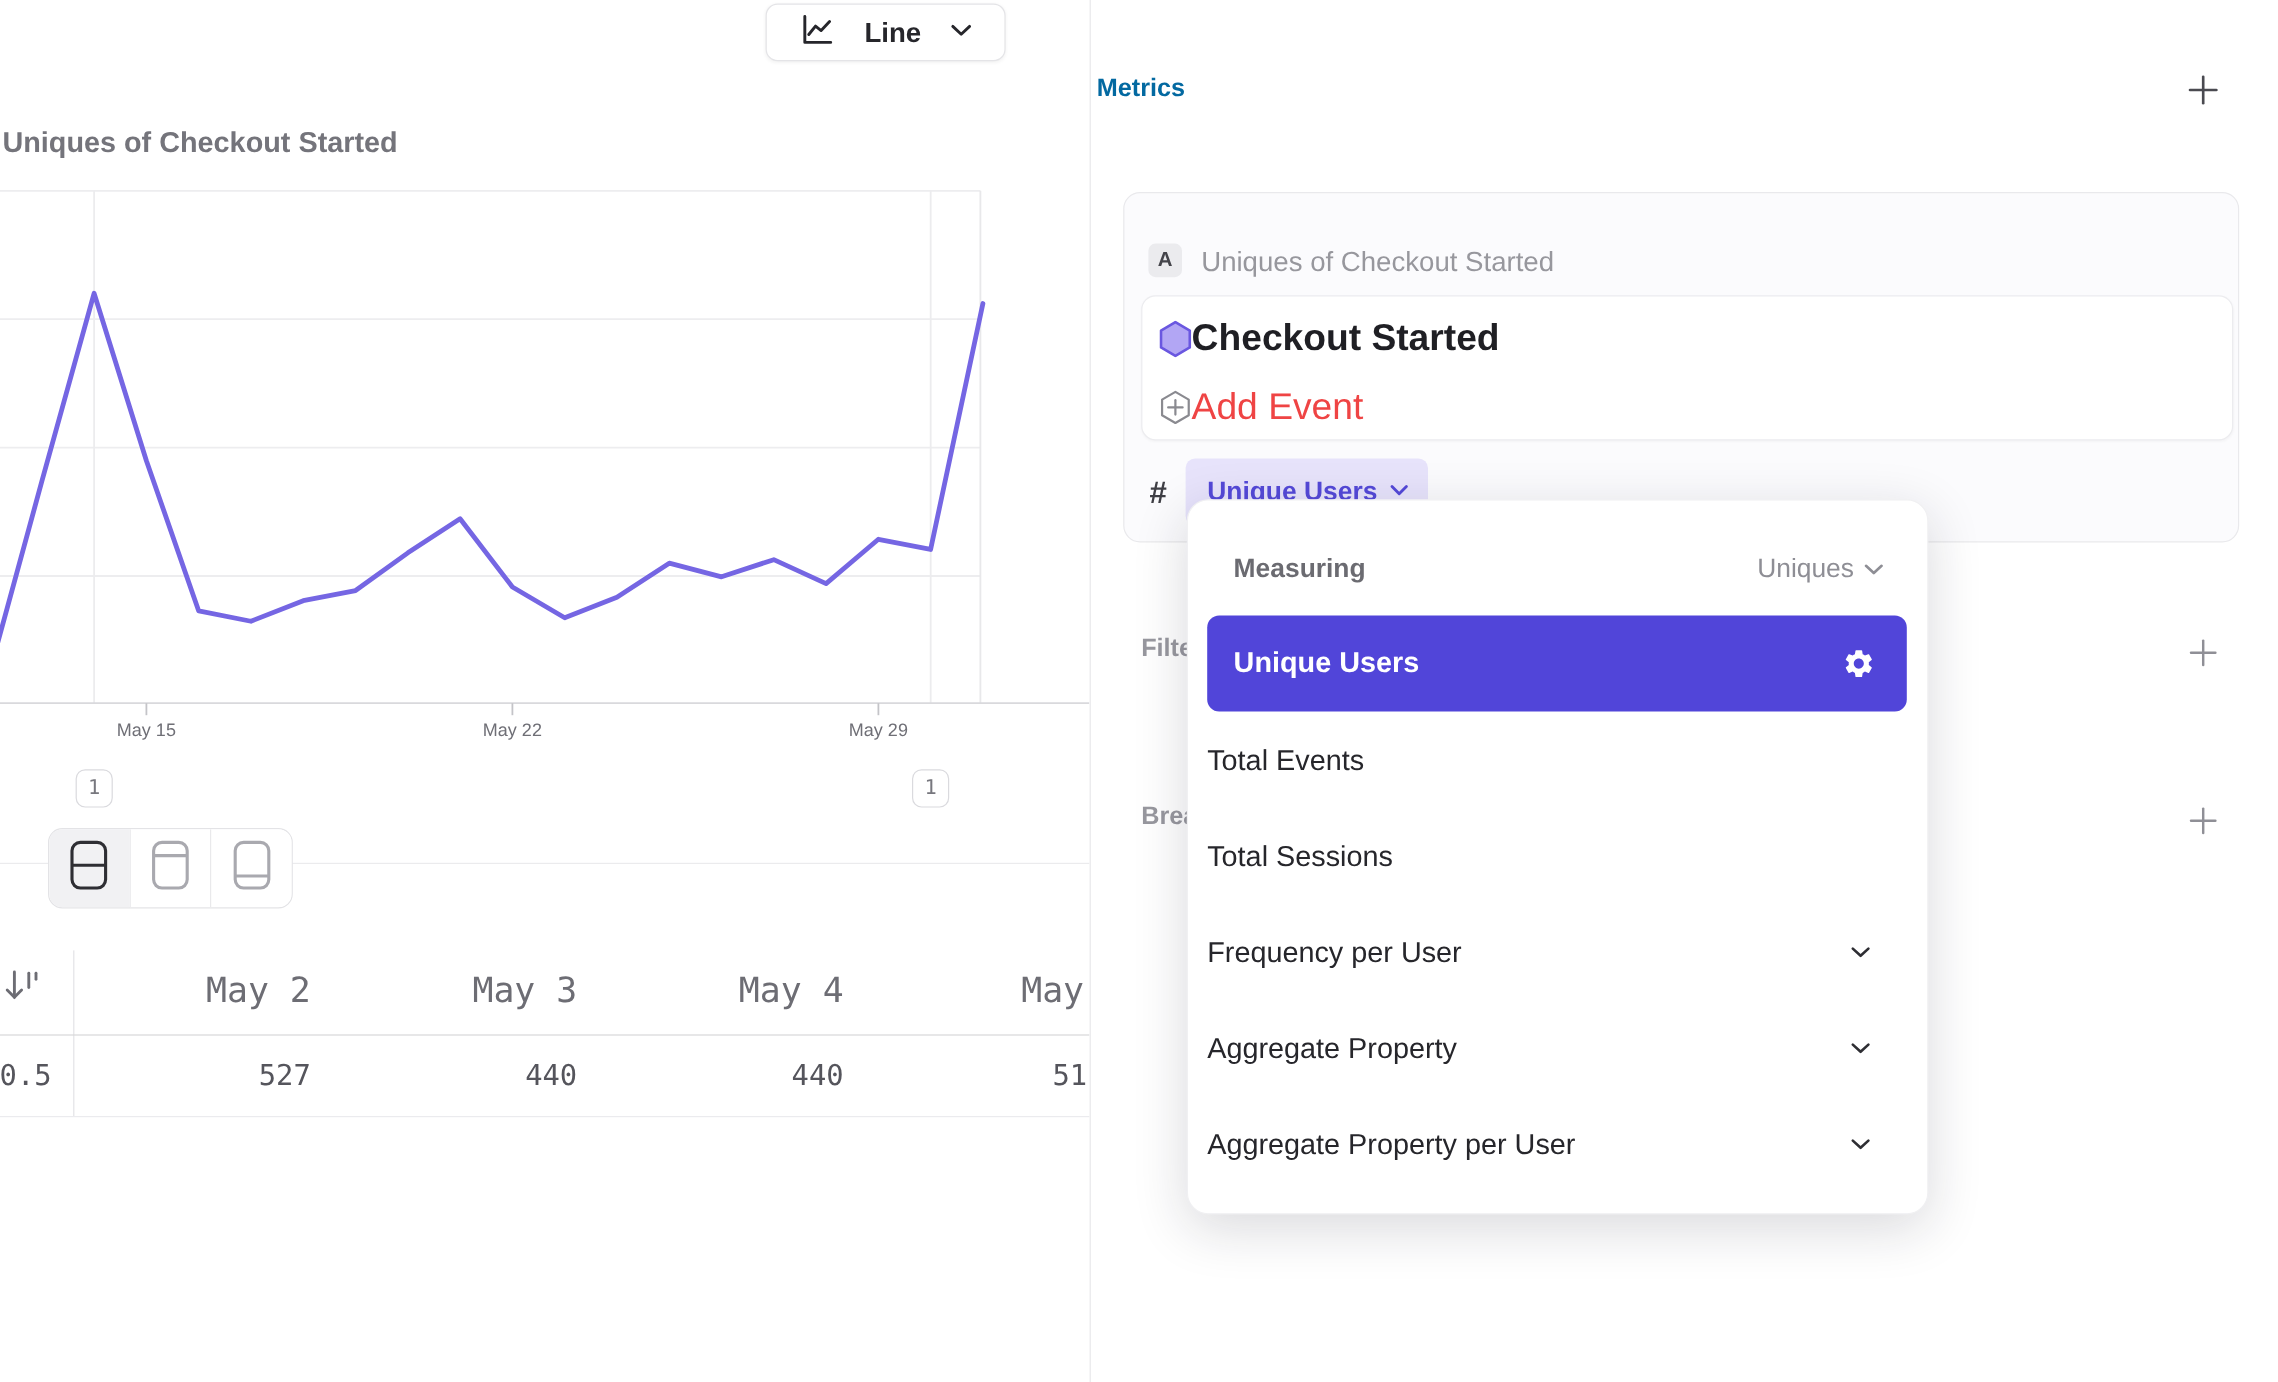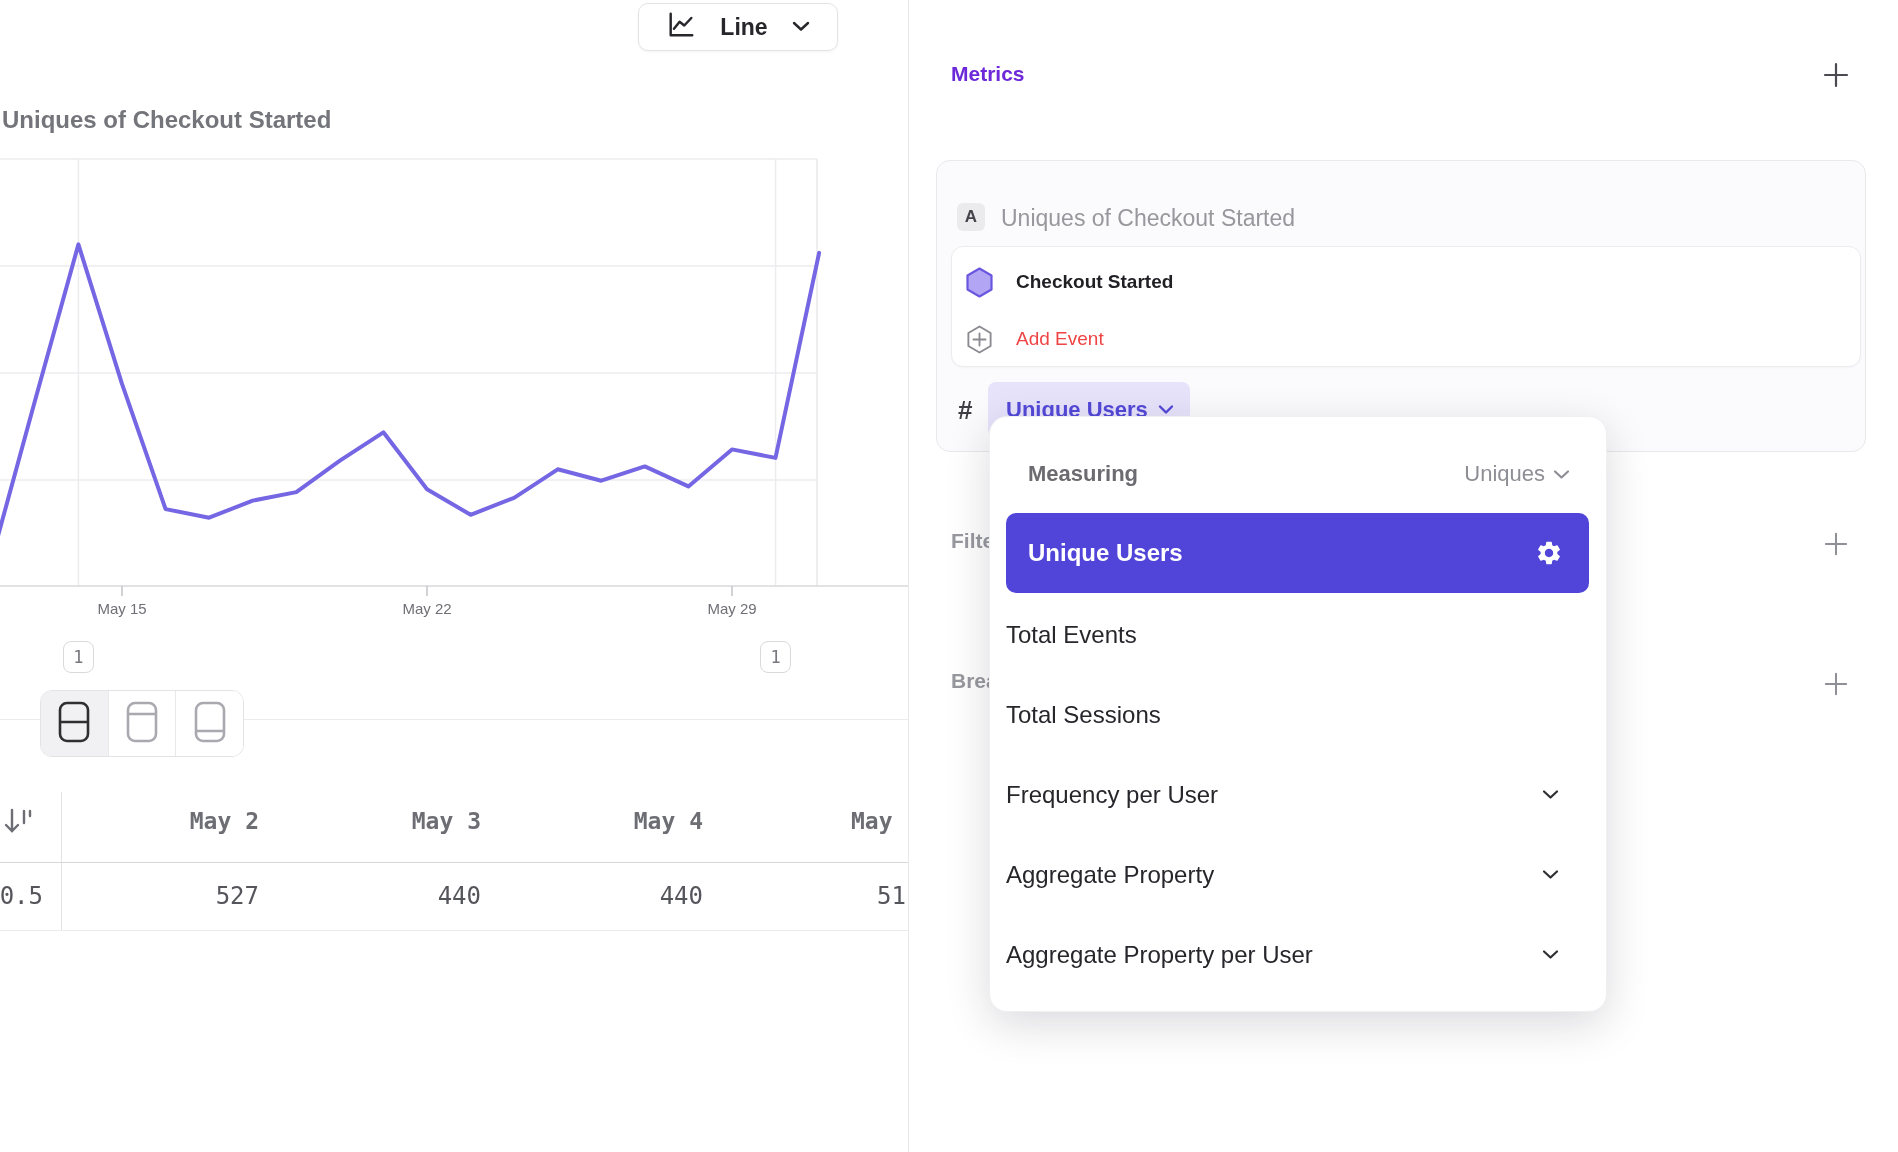--- a/index.html
+++ b/index.html
@@ -32,42 +32,42 @@
     border:1px solid #e3e3e6; border-radius:12px; display:flex; overflow:hidden; z-index:5; }
   .vt-btn { flex:1; display:flex; align-items:center; justify-content:center; cursor:pointer; background:#fff; }
   .vt-btn + .vt-btn { border-left:1px solid #e9e9eb; }
   .vt-btn.active { background:#f1f1f3; }
 
   
   #table-area { left:0; top:780px; width:908px; height:160px; font-family:"DejaVu Sans Mono", monospace; }
   #col-sep  { left:61px; top:12px; width:1px; height:138px; background:#e3e3e6; }
   #head-rule { left:0; top:82px; width:908px; height:1px; background:#d7d7da; }
   #bottom-rule { left:0; top:150px; width:908px; height:1px; background:#ebebee; }
-  .th { top:28px; height:28px; font-size:23px; color:#6d6d74; text-align:right;font-weight:bold; }
+  .th { top:28px; height:28px; font-size:29px; color:#6d6d74; text-align:right; }
   .td { top:102px; height:30px; font-size:24px; color:#55555c; text-align:right; }
   .cellw { width:198px; }
 
   
   .section-head { font-size:21px; font-weight:700; color:#98989f; white-space:nowrap; }
-  #metrics-head { left:951px; top:62px; color:#6d28d9; }
+  #metrics-head { left:914px; top:62px; color:#0369a1; }
   #filters-head { left:951px; top:529px; z-index:1; }
   #breakdowns-head { left:951px; top:669px; z-index:1; }
   .plus-btn { width:30px; height:30px; display:flex; align-items:center; justify-content:center; cursor:pointer; z-index:1; }
 
   #metric-card { left:936px; top:160px; width:930px; height:292px; background:#fbfbfd;
     border:1px solid #e9e9ec; border-radius:14px; }
   #metric-a-badge { left:20px; top:42px; width:28px; height:28px; background:#ebebee; border-radius:6px;
     color:#44444a; font-size:17px; font-weight:700; display:flex; align-items:center; justify-content:center; }
   #metric-title { left:64px; top:44px; font-size:23px; color:#97979d; white-space:nowrap; }
 
   #event-card { left:14px; top:85px; width:910px; height:121px; background:#fff;
     border:1px solid #ececef; border-radius:12px; box-shadow:0 1px 2px rgba(0,0,0,.03); }
   .event-row { left:0; width:908px; height:60px; display:flex; align-items:center; cursor:pointer; }
   .event-row .icon-slot { width:27px; margin-left:14px; display:flex; justify-content:center; }
-  .event-row .txt { margin-left:23px; font-size:19px; }
+  .event-row .txt { font-size:31px; }
   #event-name-row .txt { color:#1f1f24; font-weight:600; }
   #add-event-row .txt { color:#ef4444; }
 
   #hash-sym { left:958px; top:395px; font-size:26px; font-weight:600; color:#3f3f45; }
   #measure-chip { left:988px; top:382px; height:56px; padding:0 16px 0 18px; background:#e7e3fb; border-radius:8px;
     display:inline-flex; align-items:center; gap:10px; cursor:pointer; }
   #measure-chip .txt { font-size:22px; font-weight:600; color:#5449d8; }
 
   
   #measure-dropdown { left:989px; top:416px; width:618px; height:596px; background:#fff; border-radius:18px;

